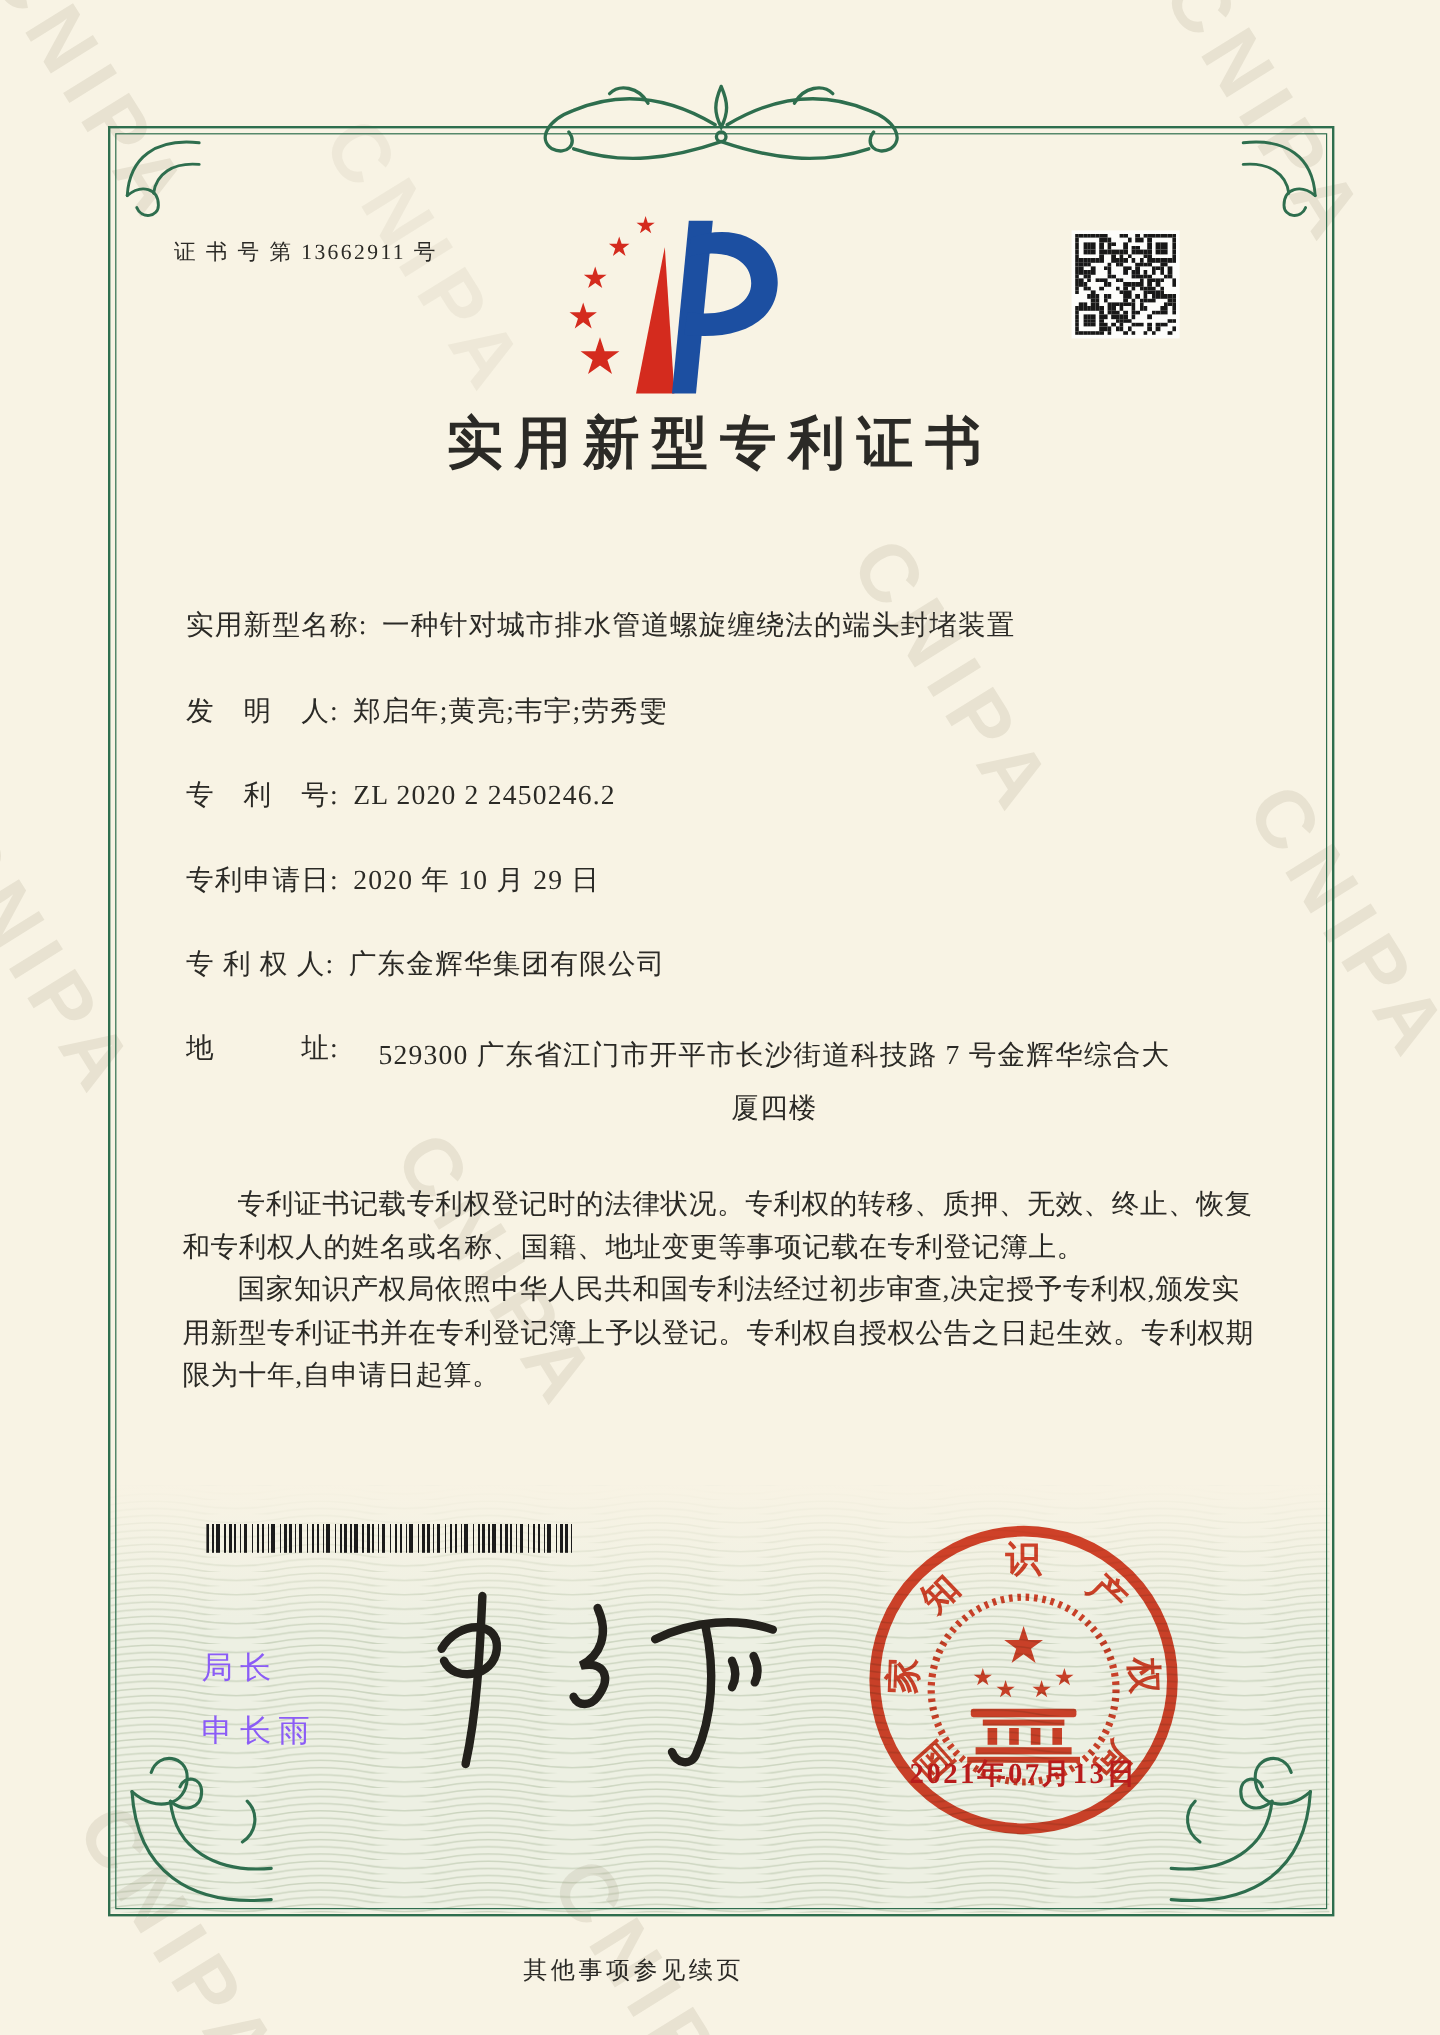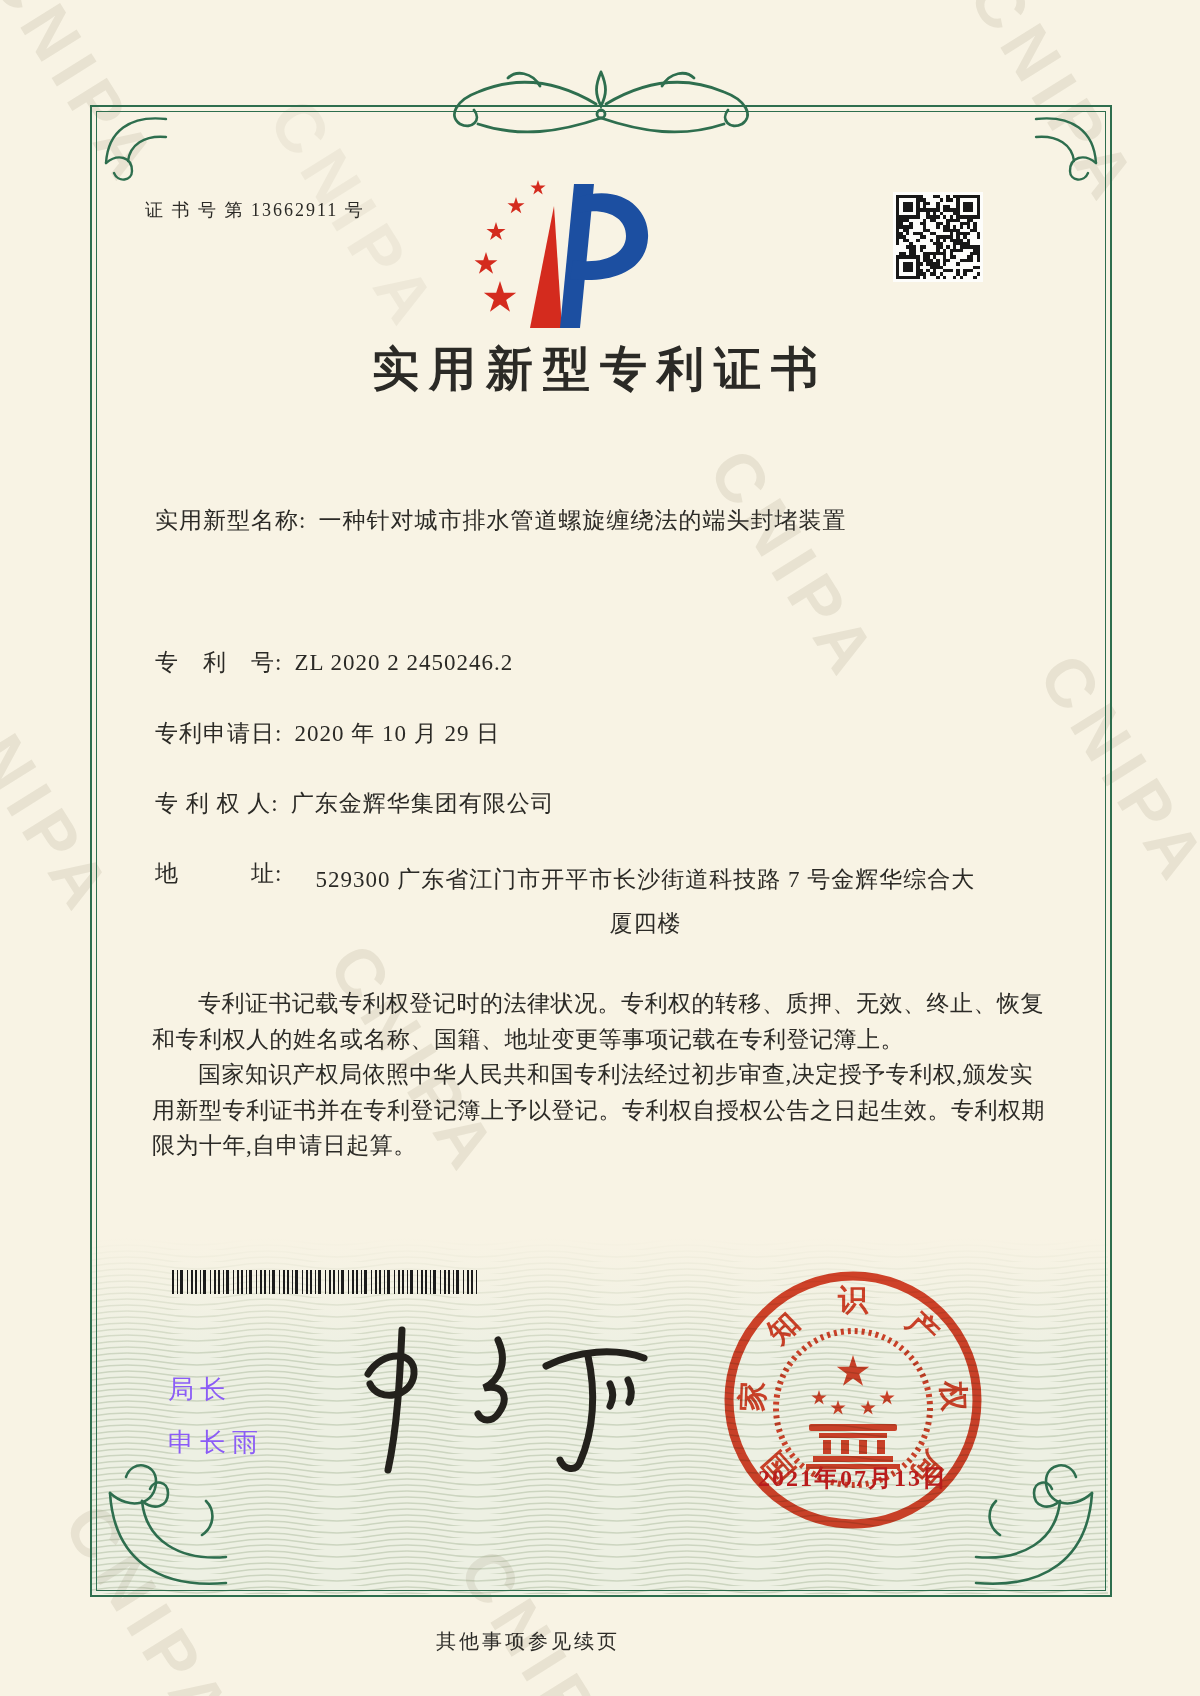--- a/index.html
+++ b/index.html
@@ -812,20 +812,23 @@
         <div class="qq"></div>
         <div></div>
       </div>
   </div>
 
   <div class="title">实用新型专利证书</div>
 
   <div class="frow" style="top:505px;">
     <span class="flabel">实用新型名称:</span><span class="fvalue">一种针对城市排水管道螺旋缠绕法的端头封堵装置</span>
   </div>
+  <div class="frow" style="top:577px;">
+    <span class="flabel">发　明　人:</span><span class="fvalue">郑启年;黄亮;韦宇;劳秀雯</span>
+  </div>
   <div class="frow" style="top:647px;">
     <span class="flabel">专　利　号:</span><span class="fvalue">ZL 2020 2 2450246.2</span>
   </div>
   <div class="frow" style="top:718px;">
     <span class="flabel">专利申请日:</span><span class="fvalue">2020 年 10 月 29 日</span>
   </div>
   <div class="frow" style="top:788px;">
     <span class="flabel">专 利 权 人:</span><span class="fvalue">广东金辉华集团有限公司</span>
   </div>
   <div class="frow addr" style="top:858px;">

